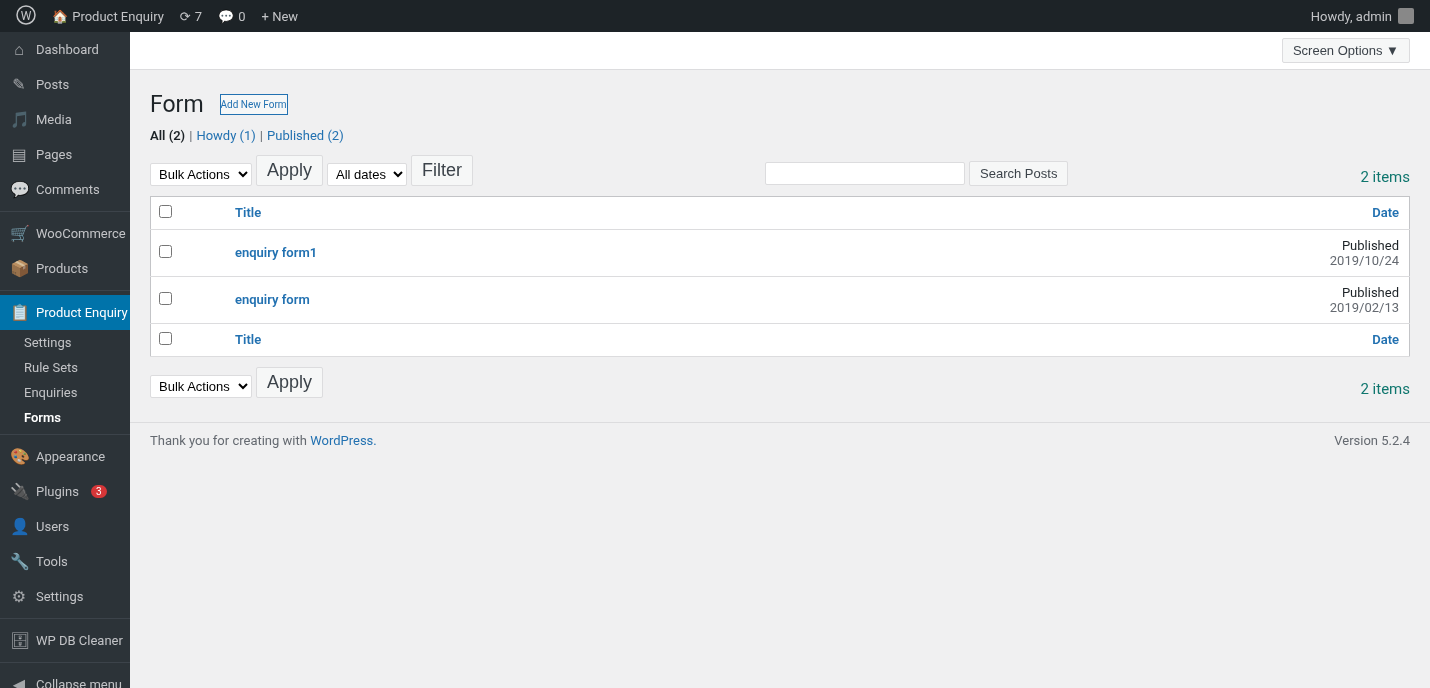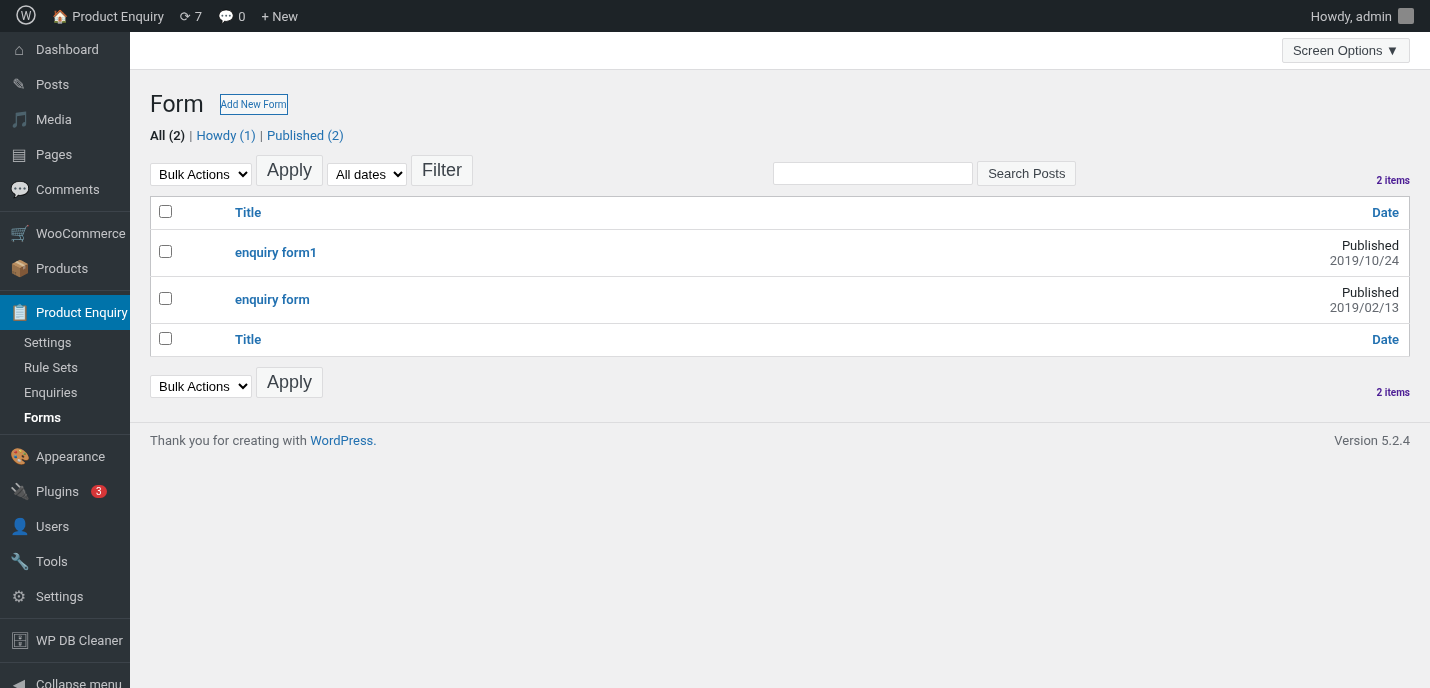--- a/index.html
+++ b/index.html
@@ -45,21 +45,21 @@
     .subsubsub a { color: #2271b1; text-decoration: none; }
     .subsubsub .current-filter { font-weight: 600; color: #1d2327; }
     .subsubsub .sep { margin: 0 4px; color: #646970; }
 
     
     .tablenav { display: flex; align-items: flex-end; gap: 4px; padding: 4px 0; }
     .tablenav.top { margin-bottom: 6px; }
     .tablenav.bottom { margin-top: 6px; }
     .tablenav select { padding: 2px 4px; font-size: 13px; border: 1px solid #dcdcde; border-radius: 2px; background: #fff; }
     .tablenav button { background: #f6f7f7; border: 1px solid #dcdcde; color: #3c434a; padding: 4px 10px; font-size: 18px; border-radius: 2px; cursor: pointer; }
-    .tablenav-pages-count { margin-left: auto; color: #4c1d95; font-size: 10px; font-weight: bold; }
+    .tablenav-pages-count { margin-left: auto; color: #0f766e; font-size: 15px; }
 
     
     .search-box { margin-left: auto; display: flex; align-items: center; gap: 4px; }
     .search-box input { padding: 3px 6px; font-size: 13px; border: 1px solid #dcdcde; border-radius: 2px; width: 200px; }
     .search-box button { background: #f6f7f7; border: 1px solid #dcdcde; color: #3c434a; padding: 4px 10px; font-size: 13px; border-radius: 2px; cursor: pointer; }
 
     
     .wp-list-table { width: 100%; border-collapse: collapse; background: #fff; border: 1px solid #c3c4c7; }
     .wp-list-table th, .wp-list-table td { padding: 8px 10px; border-bottom: 1px solid #dcdcde; text-align: left; font-size: 13px; }
     .wp-list-table th { background: #fff; color: #1d2327; font-weight: 600; border-top: 1px solid #c3c4c7; }

